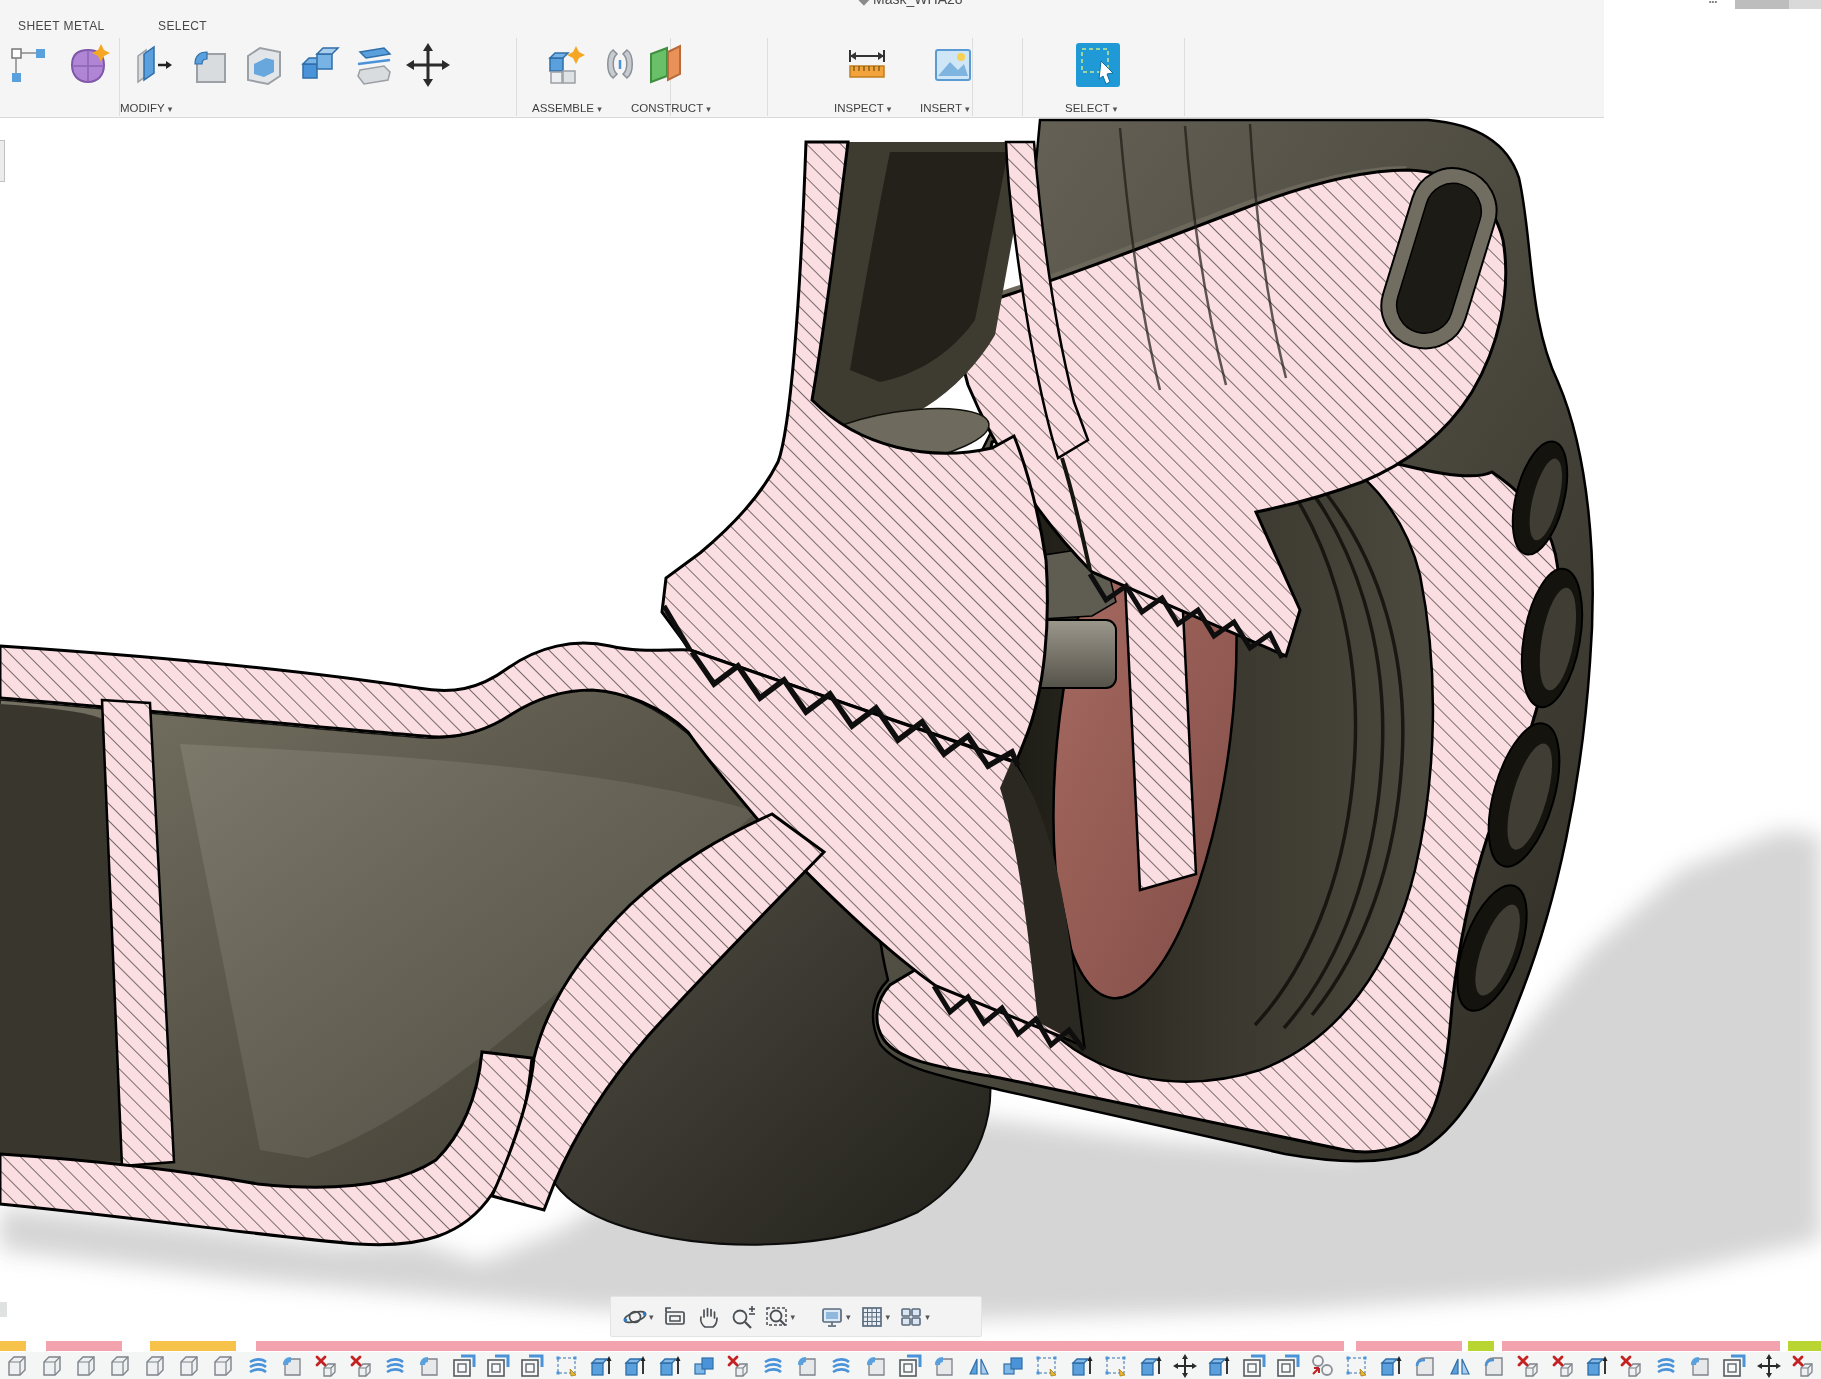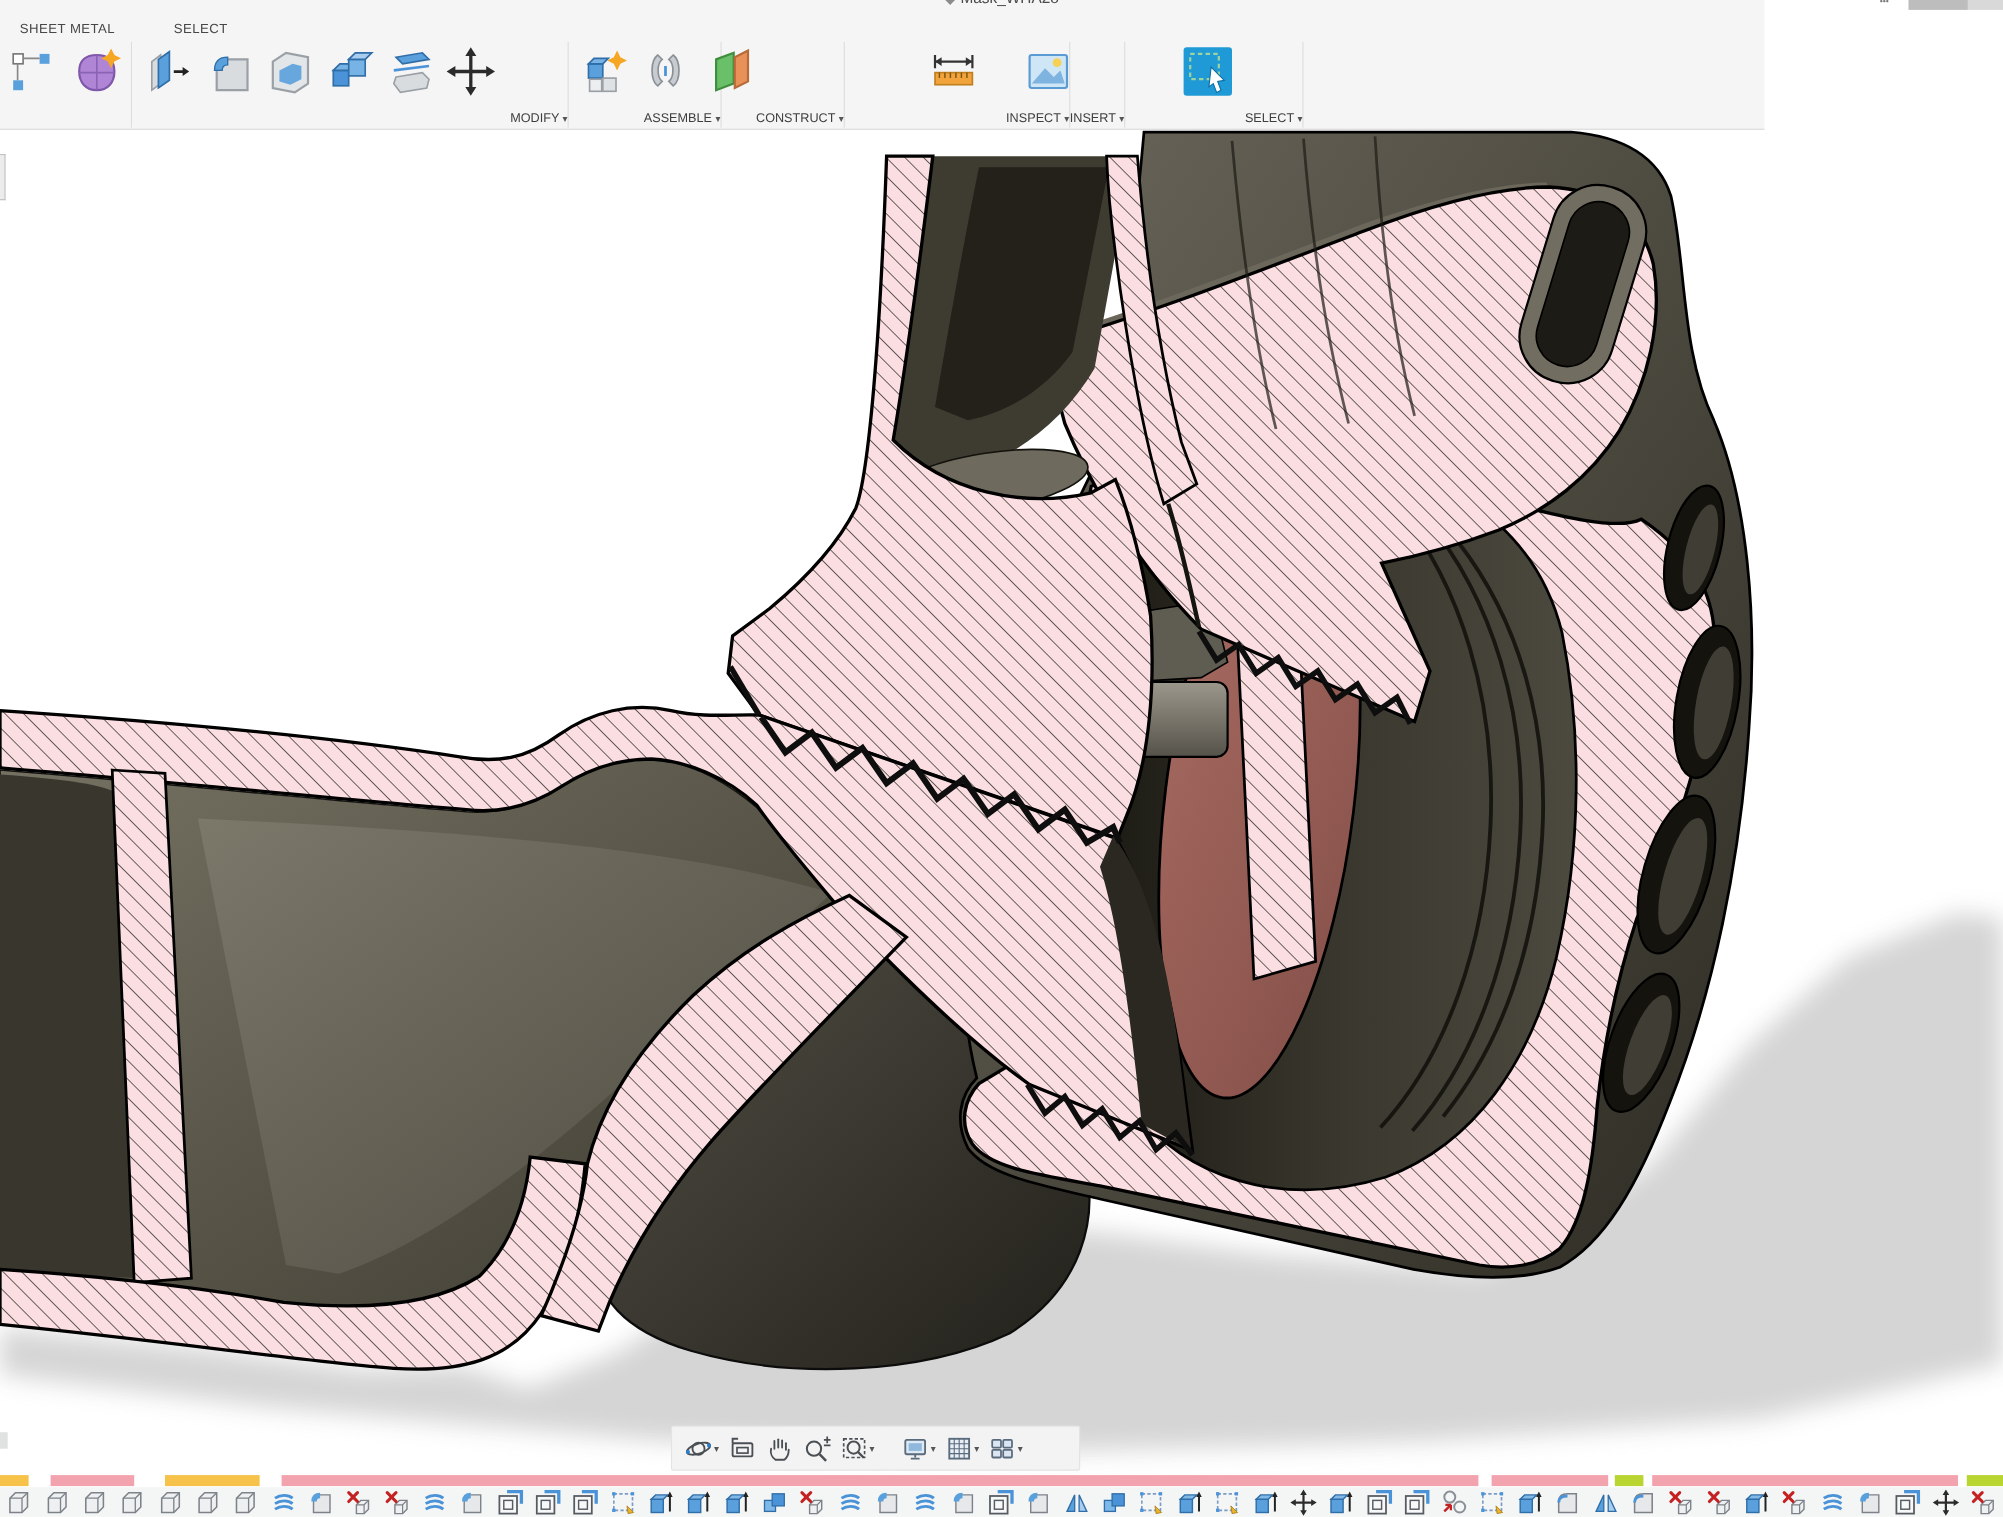--- a/index.html
+++ b/index.html
@@ -14,21 +14,21 @@
     overflow:hidden; text-align:center; z-index:50; }
   .doc-title-clip .t { position:relative; top:-10px; font-size:14px; color:#4a4a4a; }
   .doc-title-clip .dia { color:#8a8a8a; }
   .win-part { position:absolute; top:0; height:9px; z-index:51; }
   .tab { position:absolute; top:19px; font-size:12px; letter-spacing:.4px;
     color:#474747; cursor:default; }
   .tb-group { position:absolute; top:38px; height:78px; border-right:1px solid #ddd; }
   .tb-group.first { border-left:none; }
   .tb-icons { position:absolute; left:10px; top:4px; display:flex; gap:9px; }
   .tb-item { width:46px; height:46px; display:flex; align-items:center; justify-content:center; }
-  .tb-label { position:absolute; left:0; right:0; bottom:2px; text-align:right;
+  .tb-label { position:absolute; left:0; right:0; bottom:2px; text-align:left;
     font-size:11.5px; color:#3e3e3e; white-space:nowrap; }
   .tb-label .caret { font-size:9px; color:#555; }
 
   #browser-stub { position:absolute; left:0; top:140px; width:5px; height:42px;
     background:#ececec; border:1px solid #c2c2c2; border-left:none; z-index:30; }
   #tl-stub { position:absolute; left:0; top:1302px; width:7px; height:15px;
     background:#e0e2e2; z-index:30; }
 
   
   #viewport { position:absolute; left:0; top:0; width:1821px; height:1379px; z-index:1; }
@@ -258,21 +258,21 @@
                   <path d="M23,1 L18,9 L28,9 Z"></path>
                   <path d="M23,45 L18,37 L28,37 Z"></path>
                   <path d="M1,23 L9,18 L9,28 Z"></path>
                   <path d="M45,23 L37,18 L37,28 Z"></path>
                 </g>
               </svg>
             </div>
           </div>
           <div class="tb-label">MODIFY <span class="caret">▾</span></div>
         </div>
-        <div class="tb-group" style="left: 517px; width: 139px;">
+        <div class="tb-group" style="left: 532px; width: 139px;">
           <div class="tb-icons">
             <div class="tb-item">
               <svg width="46" height="46">
                 <rect x="8" y="16" width="13" height="13" fill="#5aa0dc" stroke="#2f6ea8" stroke-width="1.5"></rect>
                 <path d="M8,16 L13,11 L26,11 L21,16 Z" fill="#78b3e6" stroke="#2f6ea8" stroke-width="1.5"></path>
                 <rect x="21" y="29" width="12" height="12" fill="#dfe2e4" stroke="#9aa0a5" stroke-width="1.5"></rect>
                 <rect x="9" y="30" width="11" height="11" fill="#eceeef" stroke="#9aa0a5" stroke-width="1.5"></rect>
                 <path d="M34,4 L37,10 L43,13 L37,16 L34,22 L31,16 L25,13 L31,10 Z" fill="#f5a623"></path>
               </svg>
             </div>

